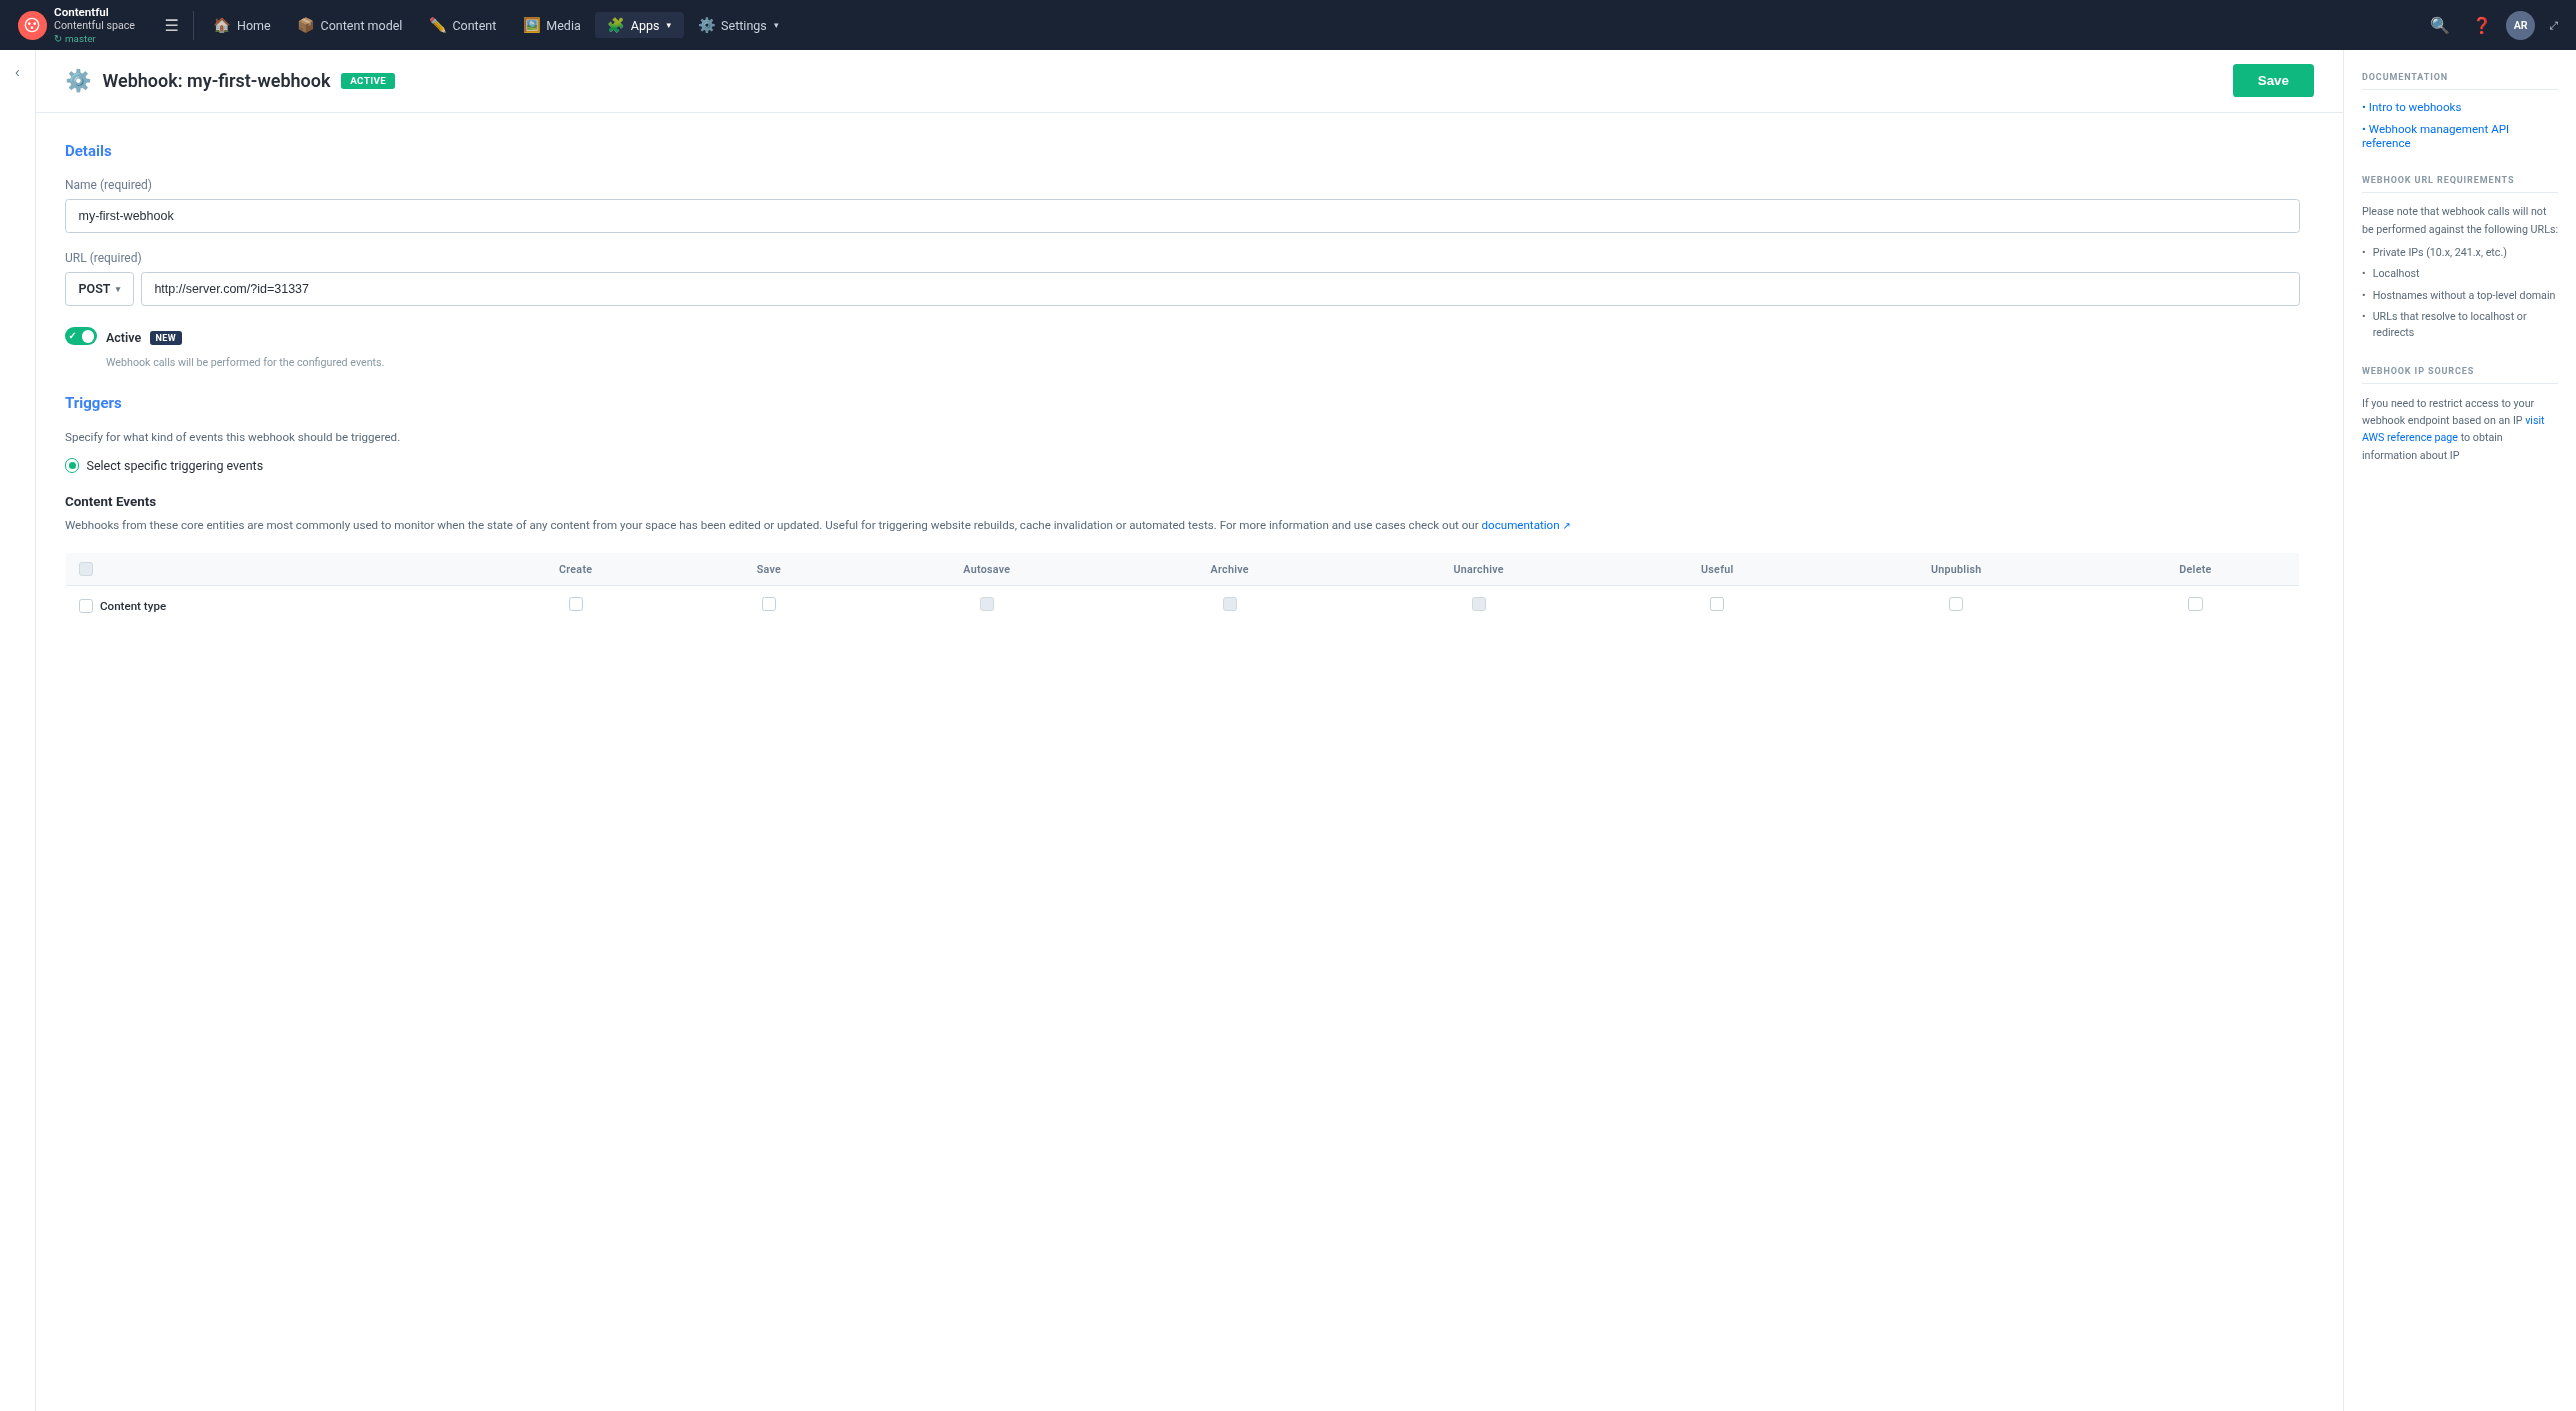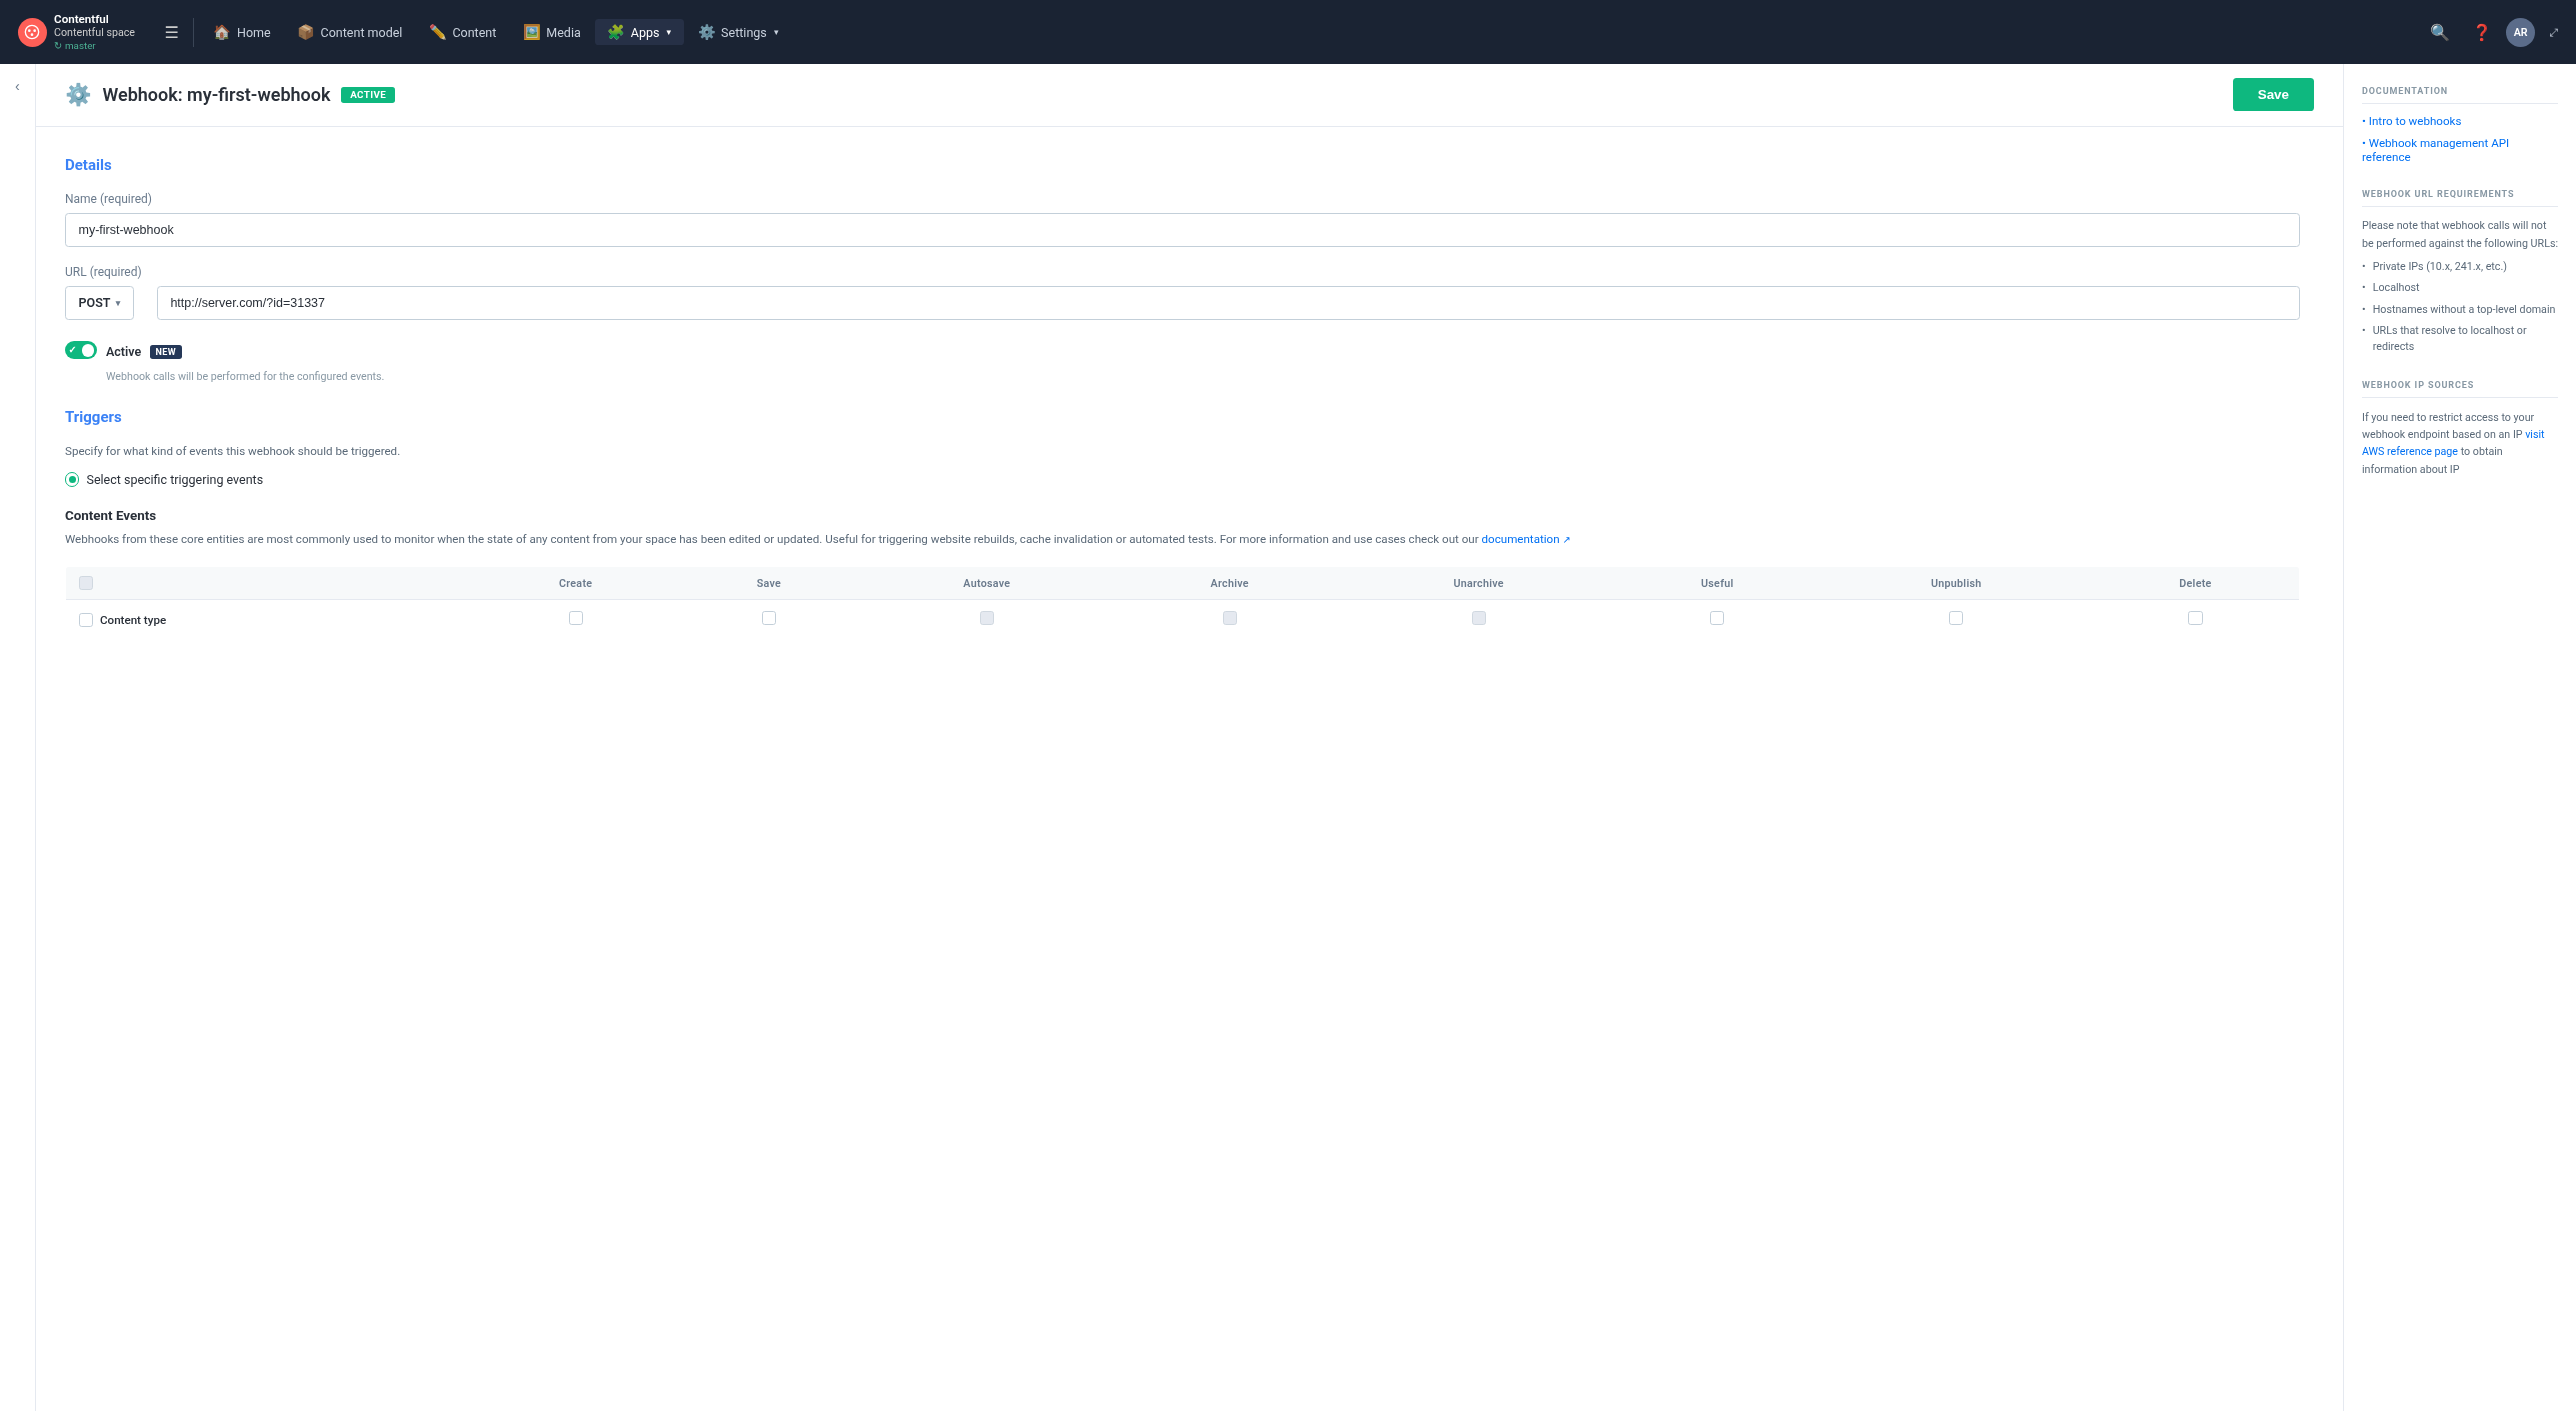--- a/index.html
+++ b/index.html
@@ -3,21 +3,21 @@
   <meta charset="utf-8">
   <style>
     * { box-sizing: border-box; margin: 0; padding: 0; }
     body { font-family: -apple-system, BlinkMacSystemFont, 'Segoe UI', Roboto, sans-serif; background: #fff; color: #2A3039; font-size: 12.5px; }
 
     
     .topnav {
       background: #1a2333;
       display: flex;
       align-items: center;
-      height: 64px;
+      height: 50px;
       padding: 0 10.7px;
       gap: 3.6px;
     }
     .topnav-logo {
       display: flex;
       align-items: center;
       gap: 7.2px;
       color: #fff;
       min-width: 143px;
       padding: 0 7.2px;
@@ -96,21 +96,21 @@
     .text-input {
       width: 100%;
       border: 0.9px solid #c3cfd9;
       border-radius: 3.6px;
       padding: 9px 12.5px;
       font-size: 12.5px;
       color: #2a3039;
       outline: none;
       margin-bottom: 18px;
     }
-    .url-row { display: flex; gap: 23px; margin-bottom: 21.5px; border-radius: 7px; }
+    .url-row { display: flex; gap: 7px; margin-bottom: 21.5px; border-radius: 7px; }
     .method-select {
       display: flex; align-items: center; gap: 5.4px;
       border: 0.9px solid #c3cfd9; border-radius: 3.6px;
       padding: 7.2px 12.5px;
       font-size: 12.5px; font-weight: 600;
       background: #fff; cursor: pointer;
       white-space: nowrap;
     }
     .method-select-arrow { font-size: 9px; color: #6b7b8d; }
     .url-input {

